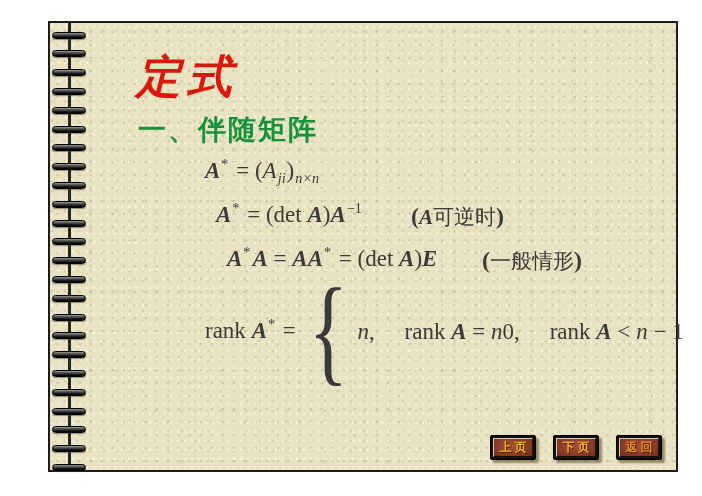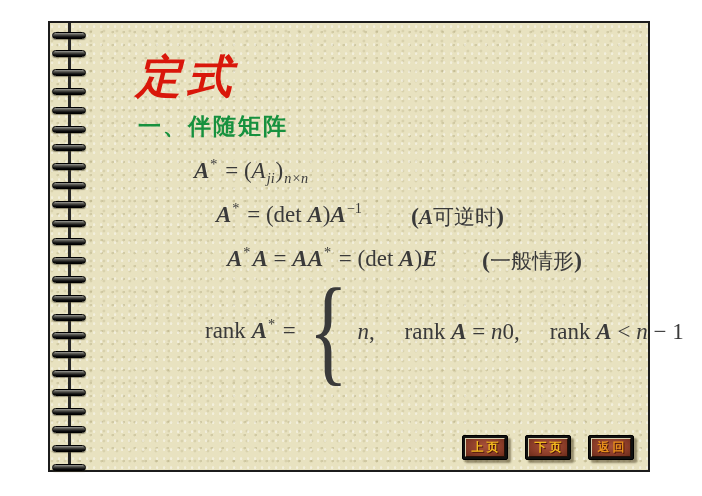--- a/index.html
+++ b/index.html
@@ -9,44 +9,45 @@
   }
   .slide{
     position:absolute;left:48px;top:21px;width:598px;height:447px;
     border:2px solid #1c1c1c;
     background-color:var(--slide-bg,#e8e2c0);
     background-image:
       radial-gradient(circle at 30% 40%, rgba(255,255,255,0.45) 1px, rgba(255,255,255,0) 1.6px),
       radial-gradient(circle at 70% 70%, rgba(150,140,90,0.28) 1px, rgba(150,140,90,0) 1.6px),
       radial-gradient(circle at 15% 80%, rgba(160,150,100,0.22) 1px, rgba(160,150,100,0) 1.8px);
     background-size:7px 9px, 11px 13px, 13px 10px;
+    padding-left:28px;
   }
   
   .wire{position:absolute;left:18px;top:0;width:3px;height:100%;background:#262626;}
   .ring{
     position:absolute;left:2px;width:34px;height:7px;border-radius:4px;
     background:linear-gradient(180deg,#9a9a96 0%,#55544e 35%,#161616 75%,#000 100%);
     border:1px solid #000;box-sizing:border-box;
     box-shadow:0 1px 1px rgba(60,55,35,0.5);
   }
   .title{
     position:absolute;left:86px;top:24px;margin:0;
     font-family:"Liberation Serif",serif;font-style:italic;font-weight:bold;
     font-size:45px;letter-spacing:6px;color:var(--title-red,#d9170a);
   }
   .heading{
     position:absolute;left:88px;top:88px;margin:0;
     font-family:"Liberation Sans",sans-serif;font-weight:bold;
-    font-size:23px;letter-spacing:2px;color:var(--heading-green,#17913e);
+    font-size:28px;letter-spacing:2px;color:var(--heading-green,#17913e);
   }
   .formula{
     position:absolute;color:var(--math-ink,#3a3a3a);
     font-size:23px;font-family:"Liberation Serif",serif;white-space:nowrap;
   }
-  .f1{left:144px;top:135px;}
+  .f1{left:155px;top:135px;}
   .f2{left:166px;top:179px;}
   .f3{left:155px;top:223px;margin-left:22px;}
   .f4{left:155px;top:258px;display:flex;align-items:center;}
   .seg-bi{font-style:italic;font-weight:bold;}
   .seg-i{font-style:italic;}
   .seg-r{font-style:normal;}
   .seg-cjk{font-weight:normal;font-style:normal;}
   .seg-sup{position:relative;top:-0.62em;font-size:0.62em;margin:0 2px 0 1px;display:inline-block;}
   .seg-sub{position:relative;top:0.33em;font-size:0.62em;margin:0 1px;display:inline-block;}
   .seg-sp{display:inline-block;width:1.3em;}

